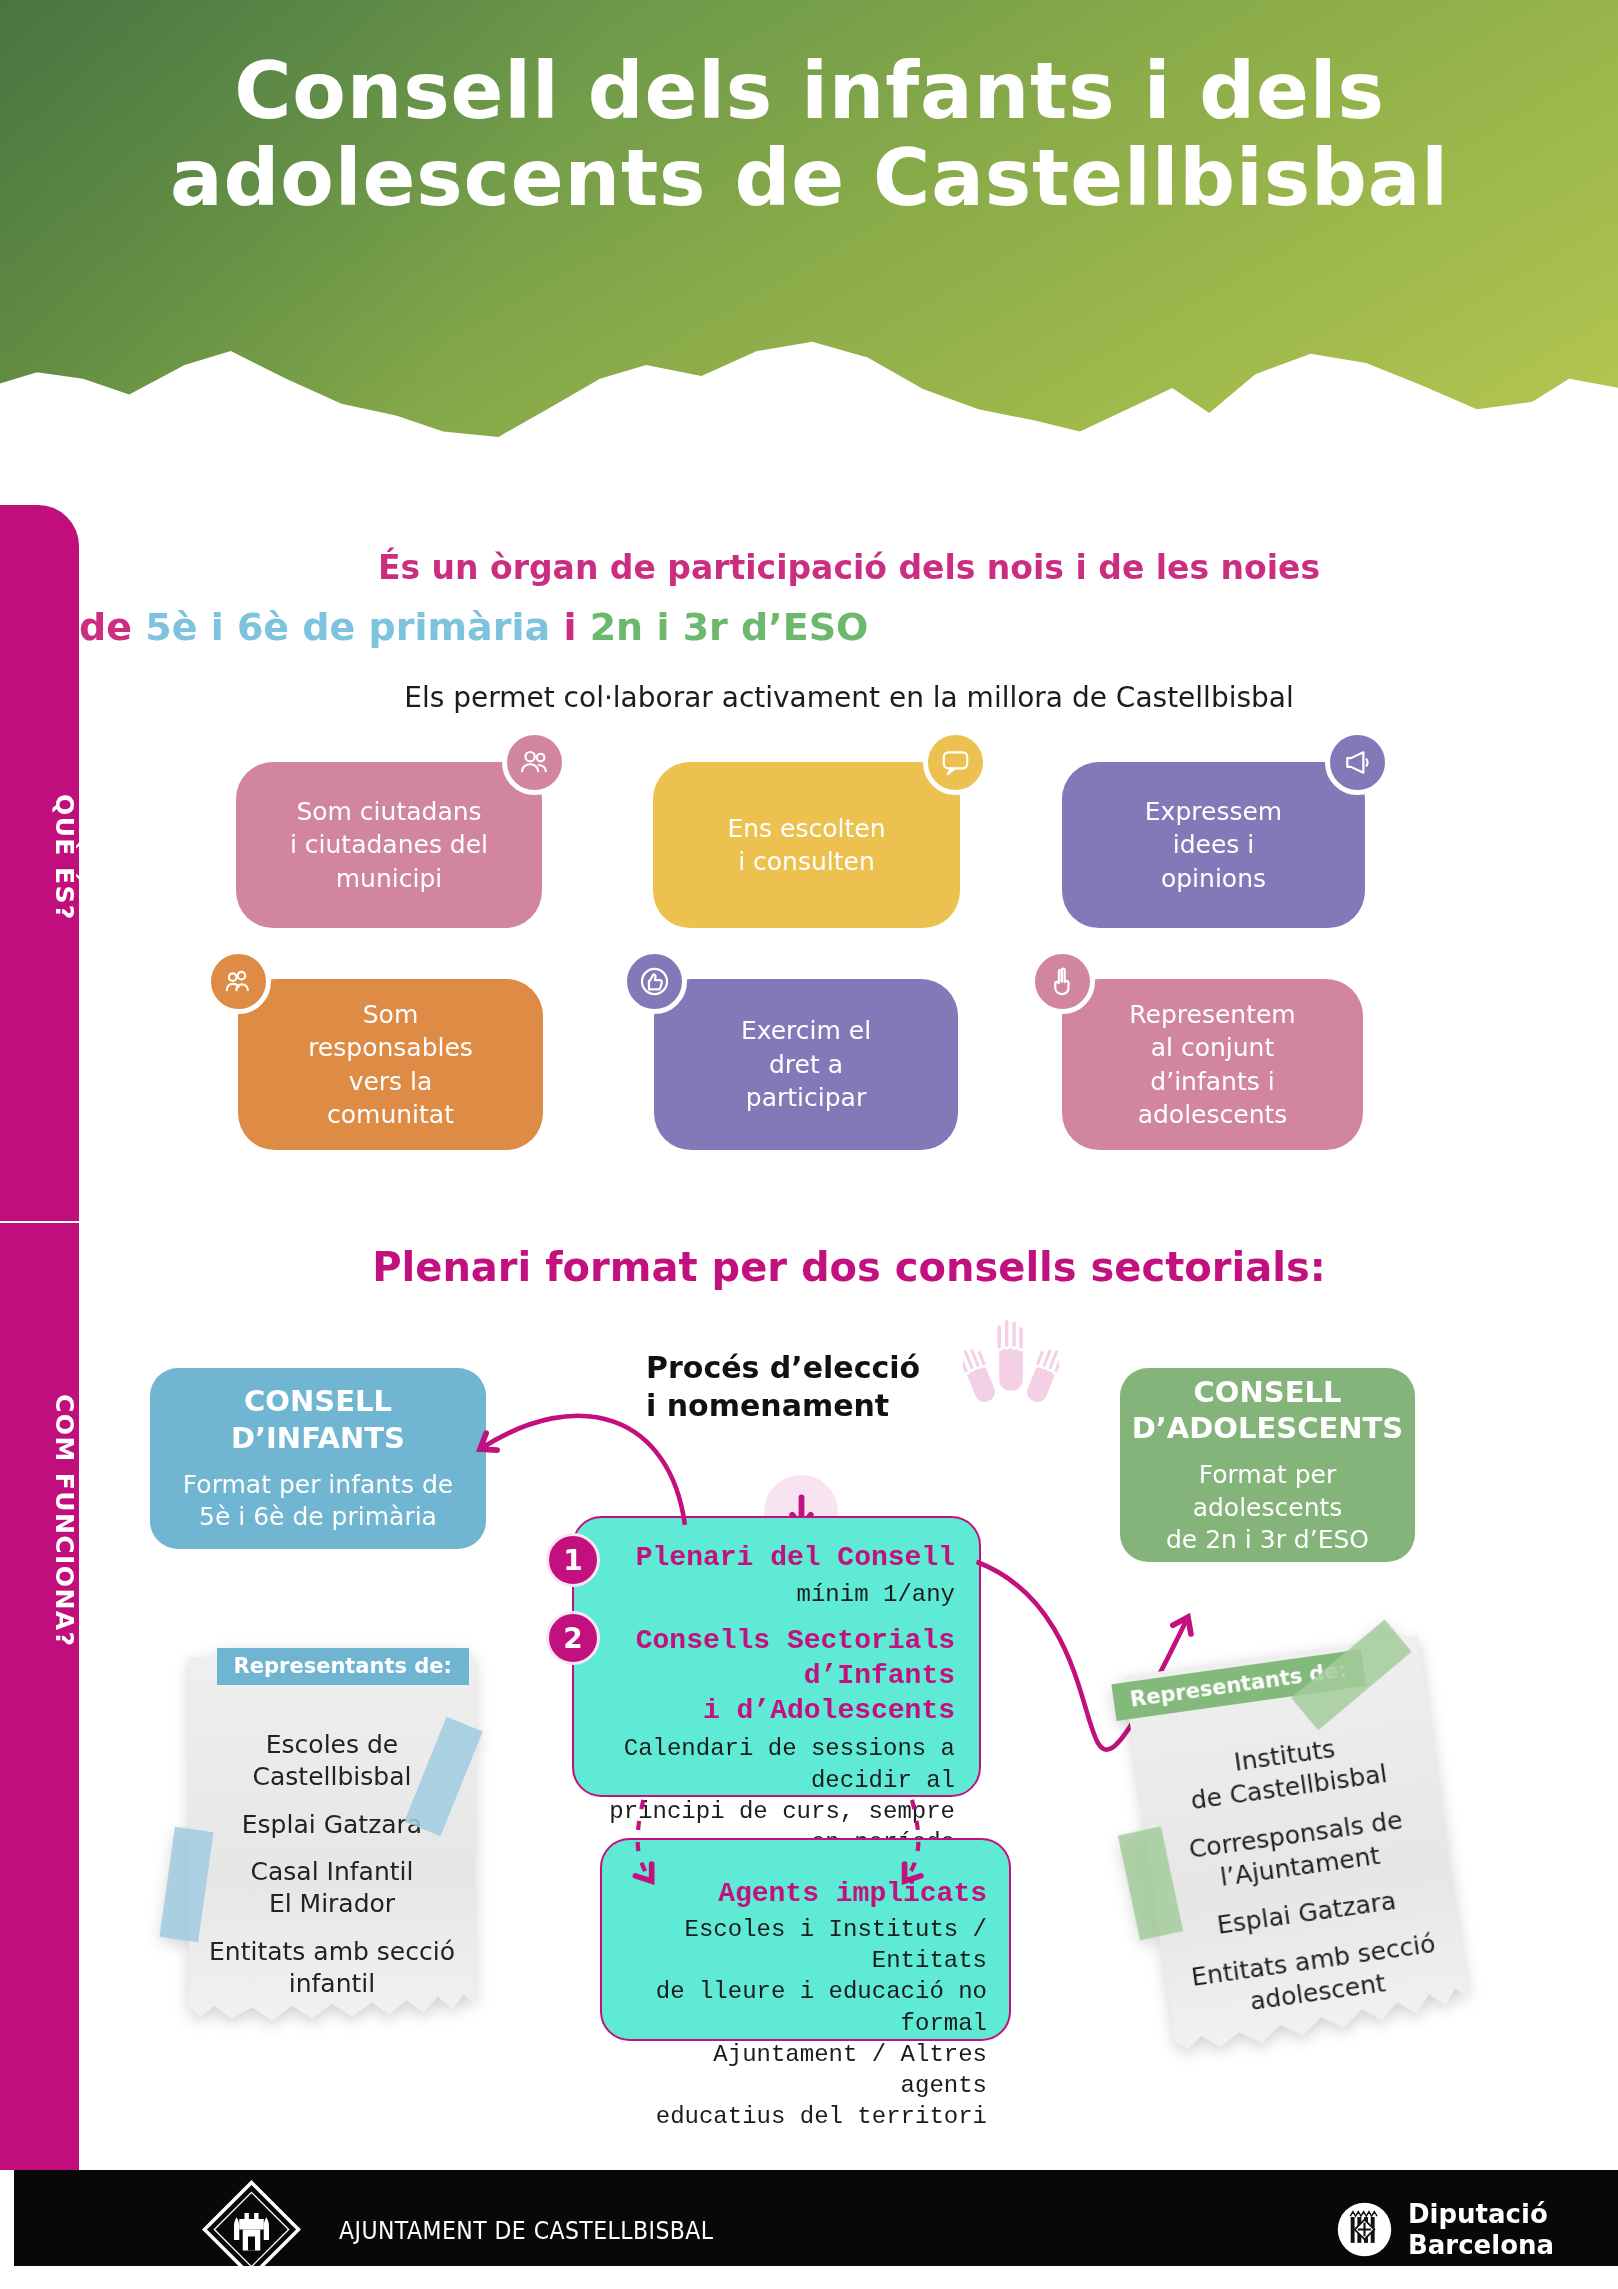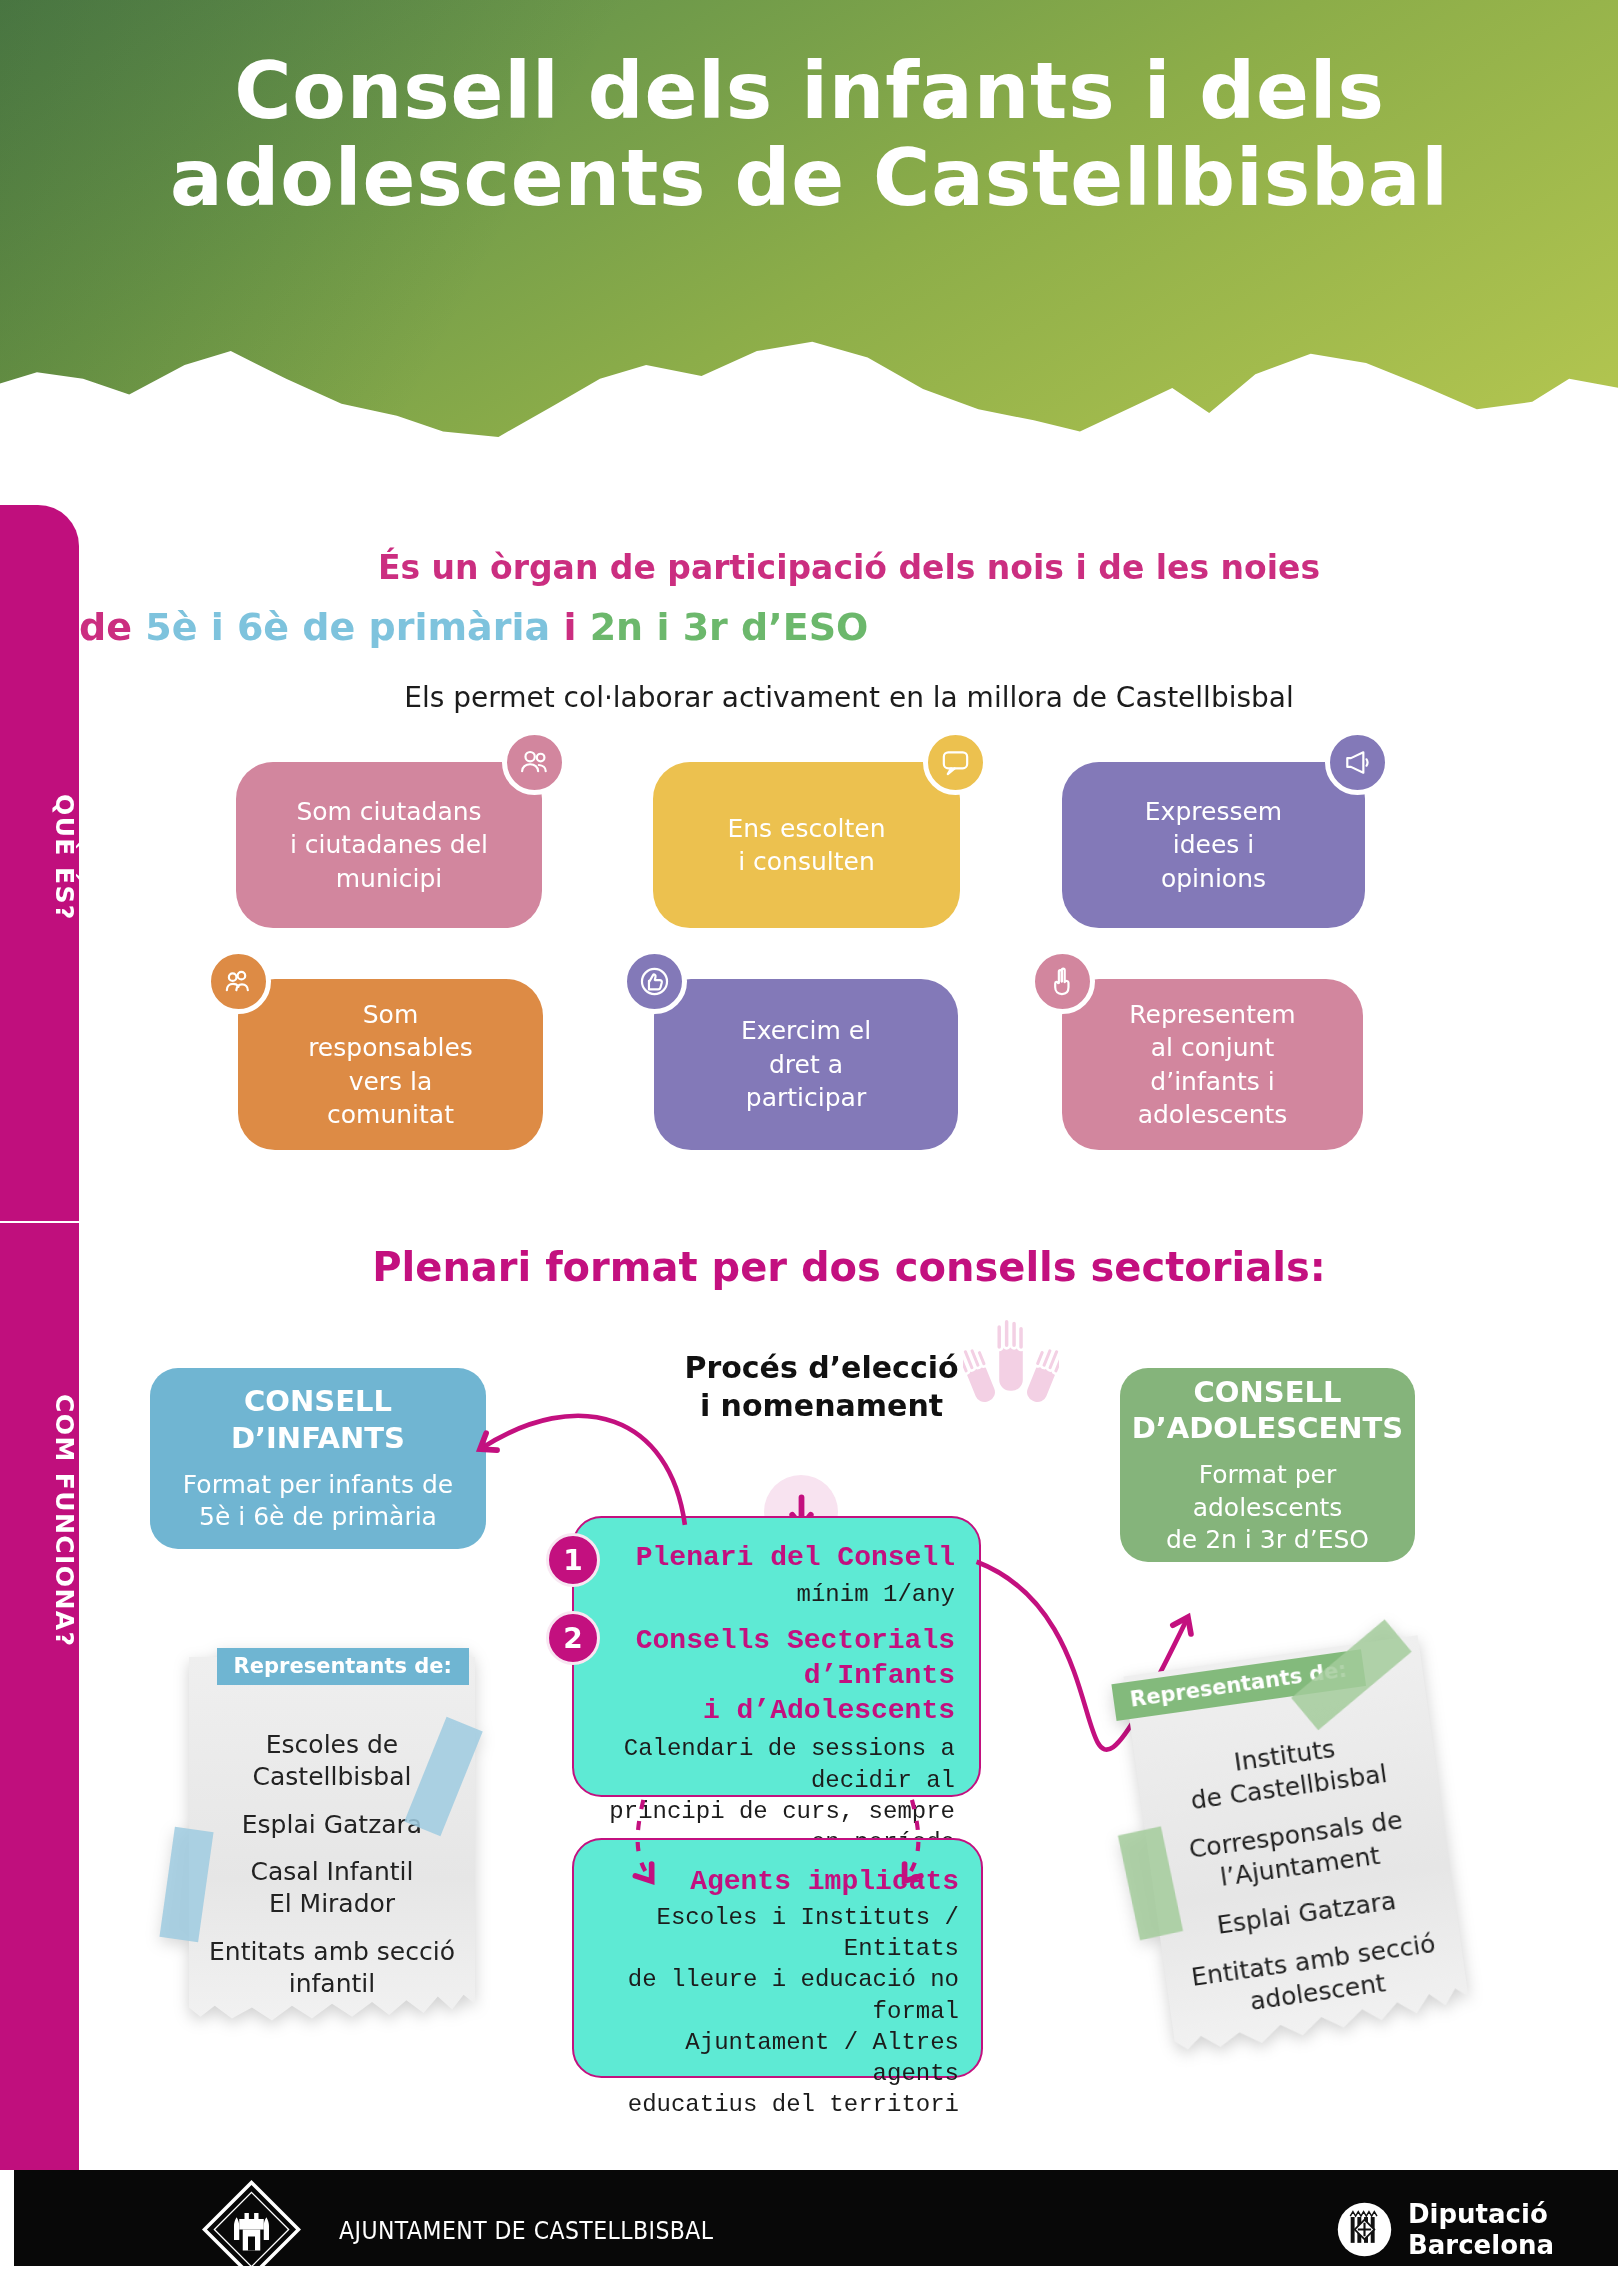--- a/index.html
+++ b/index.html
@@ -38,21 +38,21 @@
   .badge svg{width:35px;height:35px;stroke:#fff;fill:none;stroke-width:1.5;
     stroke-linecap:round;stroke-linejoin:round;}
 
   
   .flow-heading{left:79px;right:0;top:1244px;text-align:center;color:#c3107f;
     font-size:40px;font-weight:600;}
   .bigbox{border-radius:28px;color:#fff;text-align:center;display:flex;flex-direction:column;
     align-items:center;justify-content:center;gap:13px;}
   .bigbox .bt{font-size:29px;font-weight:bold;line-height:1.25;}
   .bigbox .bs{font-size:25px;line-height:1.3;}
-  .process-title{left:646px;top:1349px;width:351px;text-align:center;color:#111;
+  .process-title{left:646px;top:1349px;width:351px;color:#111;
     font-size:30px;font-weight:bold;line-height:1.25;}
   .downarrow-circle{left:764px;top:1475px;width:74px;height:74px;border-radius:50%;
     background:#f8e3f0;display:flex;align-items:center;justify-content:center;}
   .pinkbox{background:#5eead4;border:2.8px solid #c3107f;border-radius:29.5px;text-align:right;
     box-sizing:border-box;font-family:Liberation Mono, monospace;}
   .pinkbox .pt{color:#c3107f;font-size:28px;font-weight:bold;line-height:1.25;}
   .pinkbox .pb{color:#1c1c1c;font-size:24px;line-height:1.3;}
   .numbadge{width:54px;height:54px;background:#c3107f;border-radius:50%;color:#fff;
     font-size:28px;font-weight:bold;display:flex;align-items:center;justify-content:center;
     border:3.7px solid #f8e7f2;box-sizing:border-box;}
@@ -224,21 +224,21 @@
     <div class="pb" style="margin:3.7px 0 13px">mínim 1/any</div>
     <div class="pt pre">Consells Sectorials d’Infants
 i d’Adolescents</div>
     <div class="pb pre" style="margin-top:5.5px">Calendari de sessions a decidir al
 principi de curs, sempre en període
 lectiu (mensual)</div>
   </div>
   <div class="abs numbadge" style="left:546px;top:1533px">1</div>
   <div class="abs numbadge" style="left:546px;top:1611px">2</div>
 
-  <div class="abs pinkbox" style="left:572px;top:1838px;width:411px;height:240px;padding:24px 22px 0">
+  <div class="abs pinkbox" style="left:600px;top:1838px;width:411px;height:203px;padding:36px 22px 0">
     <div class="pt">Agents implicats</div>
     <div class="pb pre" style="margin-top:3px">Escoles i Instituts / Entitats
 de lleure i educació no formal
 Ajuntament / Altres agents
 educatius del territori</div>
   </div>
 
   <svg class="abs" style="left:0;top:0;pointer-events:none" width="1619" height="2290" viewBox="0 0 1754 2481">
     <defs>
       <marker id="ah" viewBox="-14 -11 18 22" markerWidth="30" markerHeight="30" refX="0" refY="0" orient="auto" markerUnits="userSpaceOnUse">

